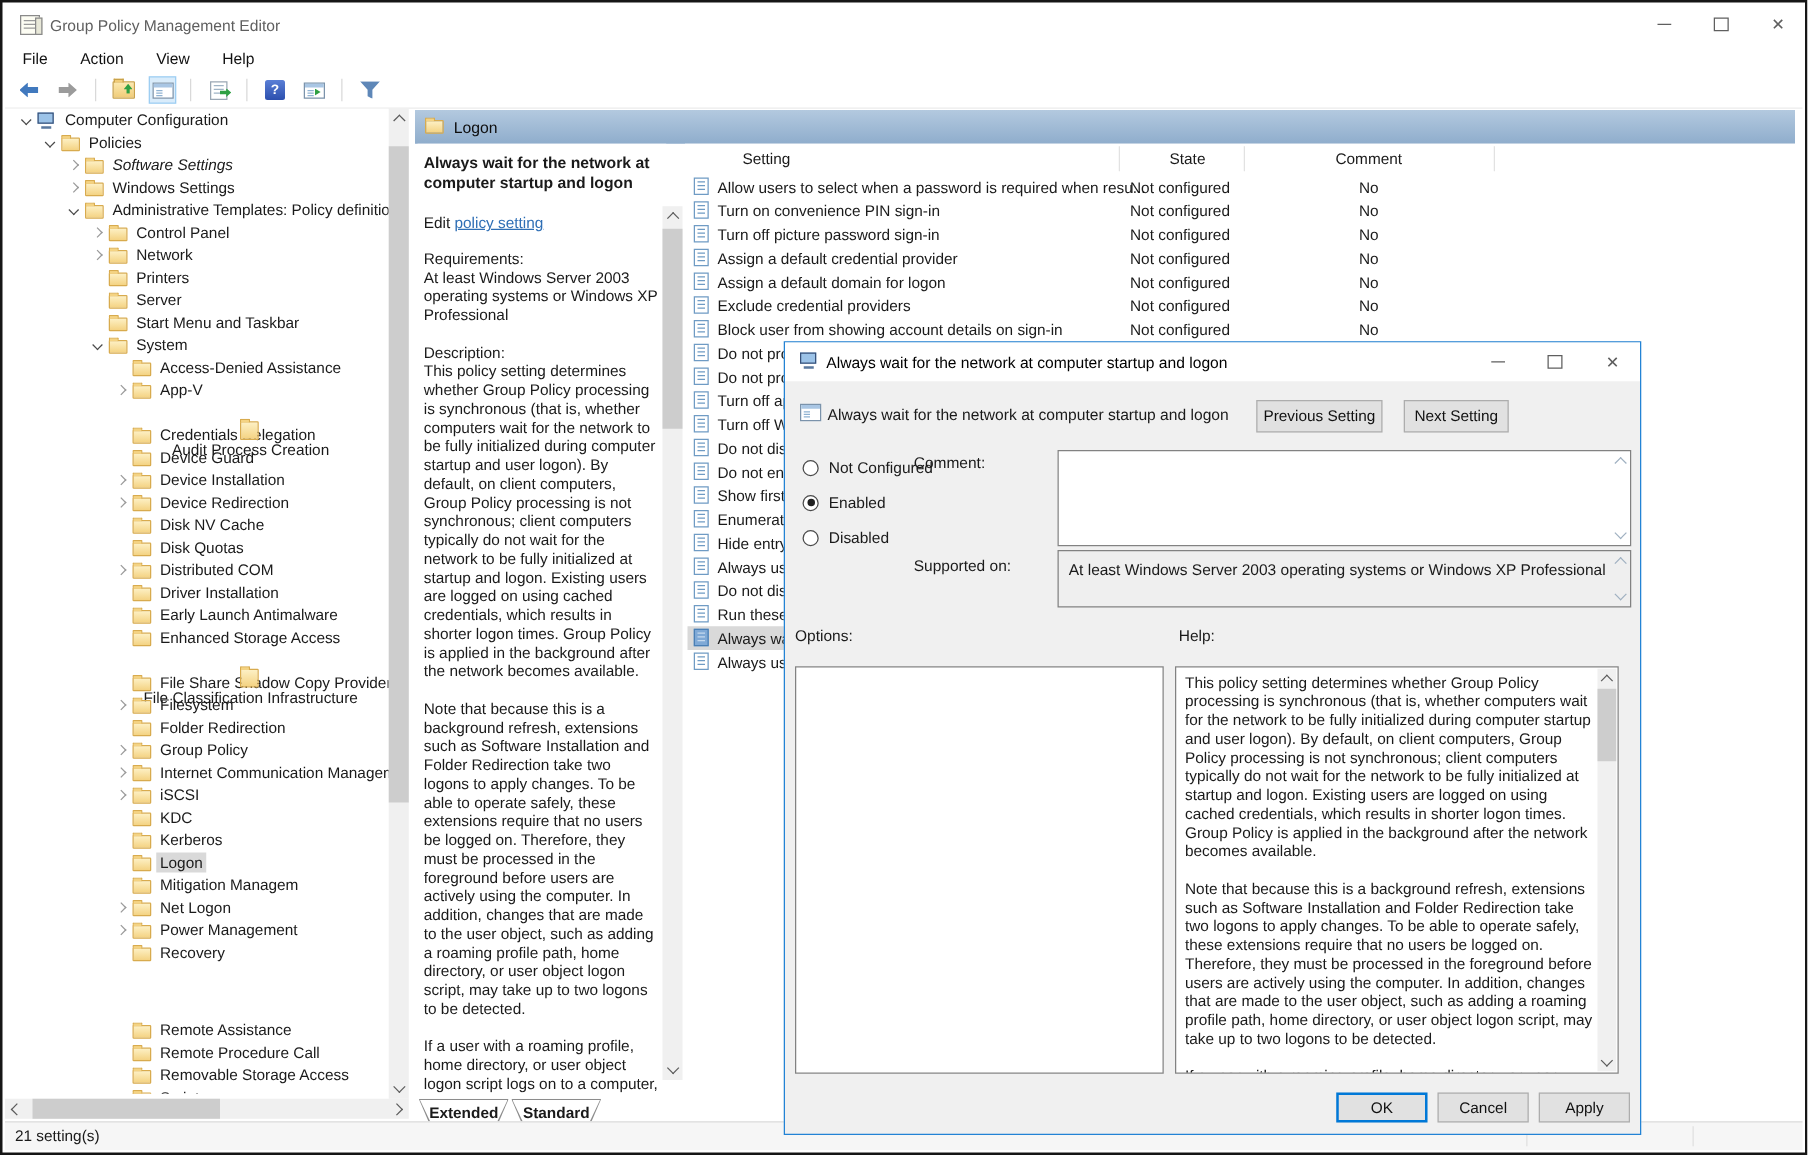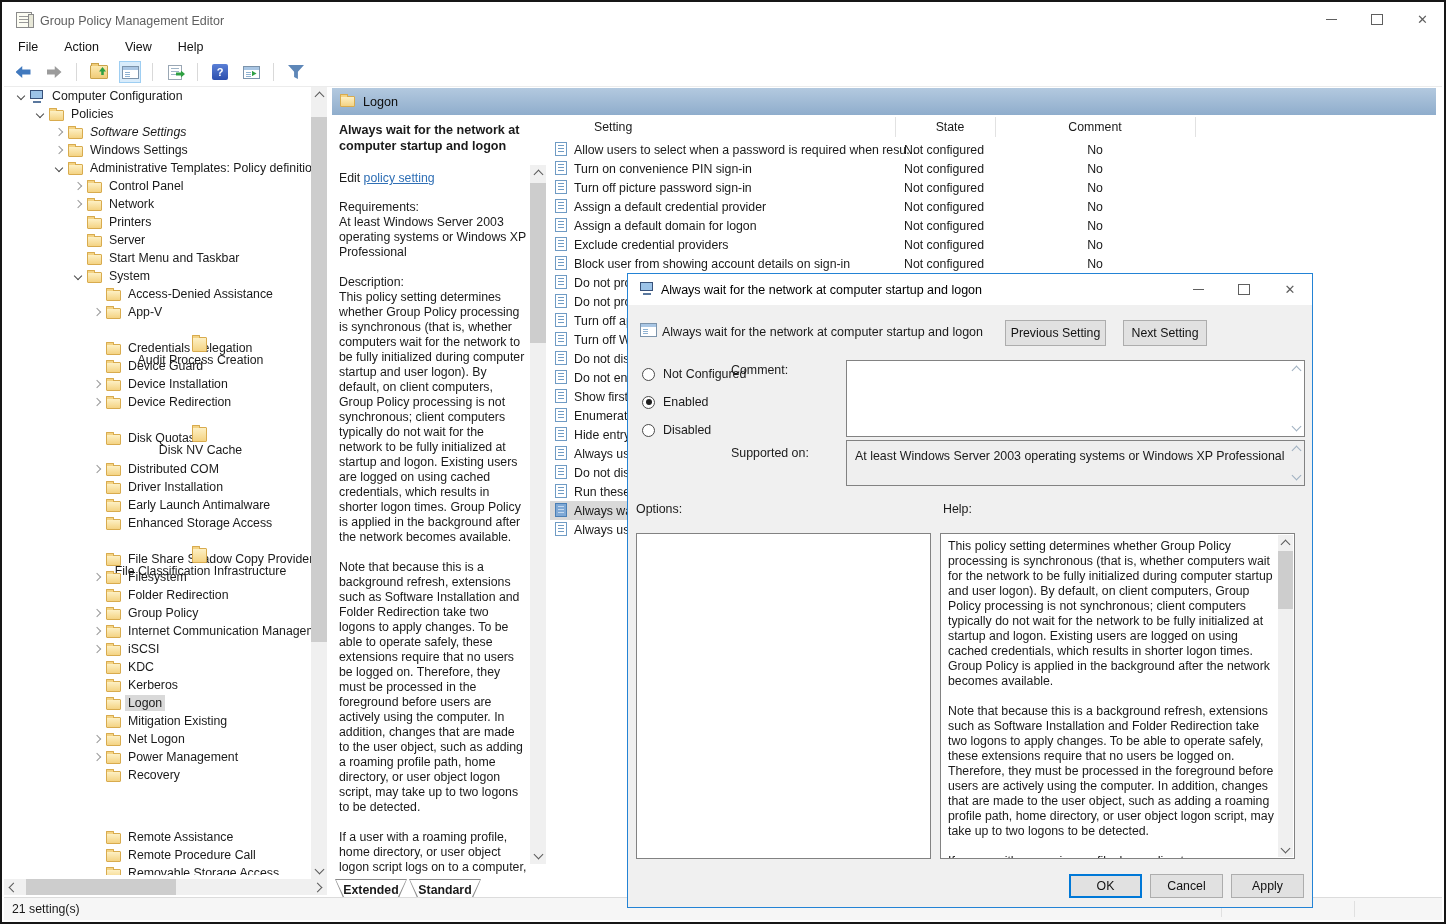--- a/index.html
+++ b/index.html
@@ -295,55 +295,55 @@
         <span class="ico-folder"></span>
         <span class="tlabel">Device Installation</span>
       </div>
       <div class="trow" style="padding-left: 86px;">
         <span class="chev-slot">
           <i class="chev r"></i>
         </span>
         <span class="ico-folder"></span>
         <span class="tlabel">Device Redirection</span>
       </div>
+      <div class="trow" style="padding-left: 86px;">
+        <span class="chev-slot"></span>
+        <span class="ico-folder"></span>
+        <span class="tlabel">Disk NV Cache</span>
+      </div>
+      <div class="trow" style="padding-left: 86px;">
+        <span class="chev-slot"></span>
+        <span class="ico-folder"></span>
+        <span class="tlabel">Disk Quotas</span>
+      </div>
+      <div class="trow" style="padding-left: 86px;">
+        <span class="chev-slot">
+          <i class="chev r"></i>
+        </span>
+        <span class="ico-folder"></span>
+        <span class="tlabel">Distributed COM</span>
+      </div>
+      <div class="trow" style="padding-left: 86px;">
+        <span class="chev-slot"></span>
+        <span class="ico-folder"></span>
+        <span class="tlabel">Driver Installation</span>
+      </div>
+      <div class="trow" style="padding-left: 86px;">
+        <span class="chev-slot"></span>
+        <span class="ico-folder"></span>
+        <span class="tlabel">Early Launch Antimalware</span>
+      </div>
+      <div class="trow" style="padding-left: 86px;">
+        <span class="chev-slot"></span>
+        <span class="ico-folder"></span>
+        <span class="tlabel">Enhanced Storage Access</span>
+      </div>
       <div class="trow" style="padding-left: 86px; flex-direction: column;">
         <span class="chev-slot"></span>
         <span class="ico-folder"></span>
-        <span class="tlabel">Disk NV Cache</span>
-      </div>
-      <div class="trow" style="padding-left: 86px;">
-        <span class="chev-slot"></span>
-        <span class="ico-folder"></span>
-        <span class="tlabel">Disk Quotas</span>
-      </div>
-      <div class="trow" style="padding-left: 86px; margin-top: 13px;">
-        <span class="chev-slot">
-          <i class="chev r"></i>
-        </span>
-        <span class="ico-folder"></span>
-        <span class="tlabel">Distributed COM</span>
-      </div>
-      <div class="trow" style="padding-left: 86px;">
-        <span class="chev-slot"></span>
-        <span class="ico-folder"></span>
-        <span class="tlabel">Driver Installation</span>
-      </div>
-      <div class="trow" style="padding-left: 86px;">
-        <span class="chev-slot"></span>
-        <span class="ico-folder"></span>
-        <span class="tlabel">Early Launch Antimalware</span>
-      </div>
-      <div class="trow" style="padding-left: 86px;">
-        <span class="chev-slot"></span>
-        <span class="ico-folder"></span>
-        <span class="tlabel">Enhanced Storage Access</span>
-      </div>
-      <div class="trow" style="padding-left: 86px; flex-direction: column;">
-        <span class="chev-slot"></span>
-        <span class="ico-folder"></span>
         <span class="tlabel">File Classification Infrastructure</span>
       </div>
       <div class="trow" style="padding-left: 86px;">
         <span class="chev-slot"></span>
         <span class="ico-folder"></span>
         <span class="tlabel">File Share Shadow Copy Provider</span>
       </div>
       <div class="trow" style="padding-left: 86px;">
         <span class="chev-slot">
           <i class="chev r"></i>
@@ -388,21 +388,21 @@
         <span class="tlabel">Kerberos</span>
       </div>
       <div class="trow" style="padding-left: 86px;">
         <span class="chev-slot"></span>
         <span class="ico-folder"></span>
         <span class="tlabel tsel">Logon</span>
       </div>
       <div class="trow" style="padding-left: 86px;">
         <span class="chev-slot"></span>
         <span class="ico-folder"></span>
-        <span class="tlabel">Mitigation Existing</span>
+        <span class="tlabel">Mitigation Managem</span>
       </div>
       <div class="trow" style="padding-left: 86px;">
         <span class="chev-slot">
           <i class="chev r"></i>
         </span>
         <span class="ico-folder"></span>
         <span class="tlabel">Net Logon</span>
       </div>
       <div class="trow" style="padding-left: 86px;">
         <span class="chev-slot">

